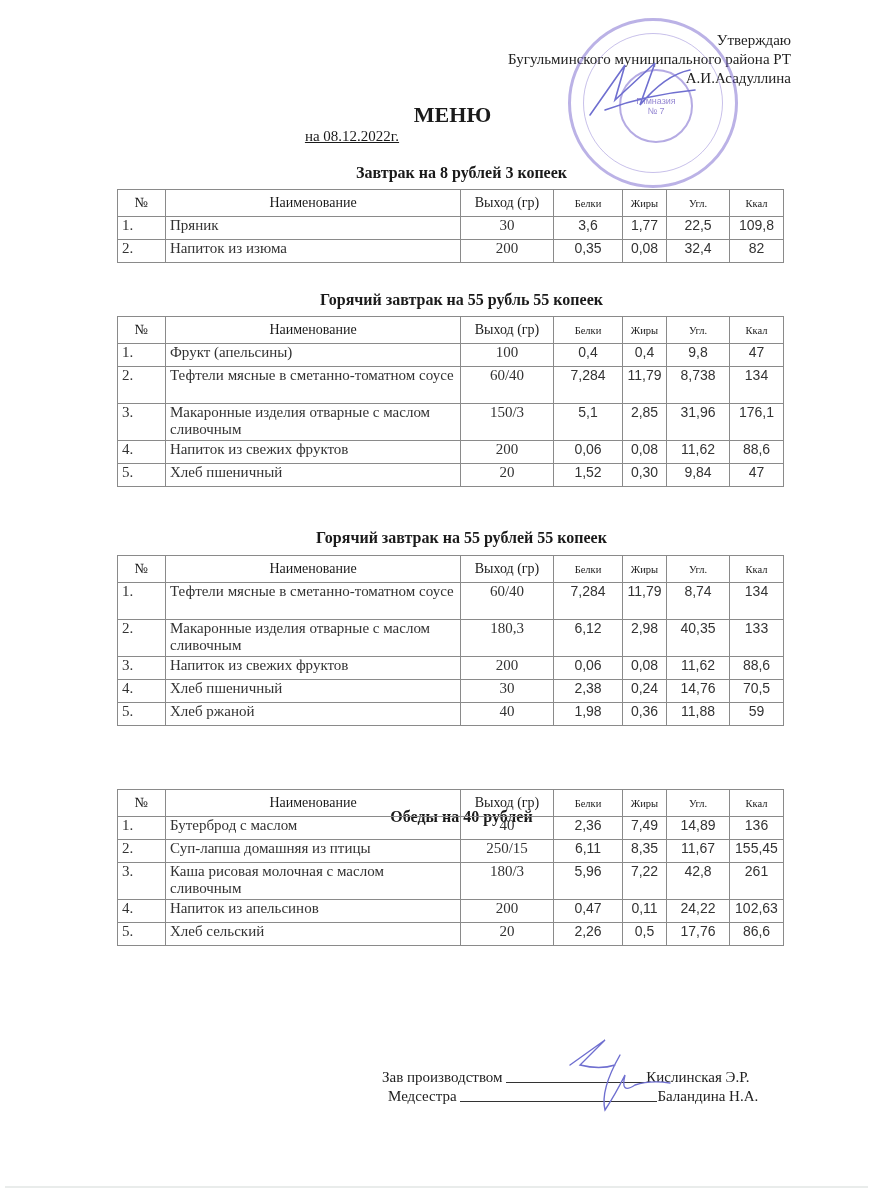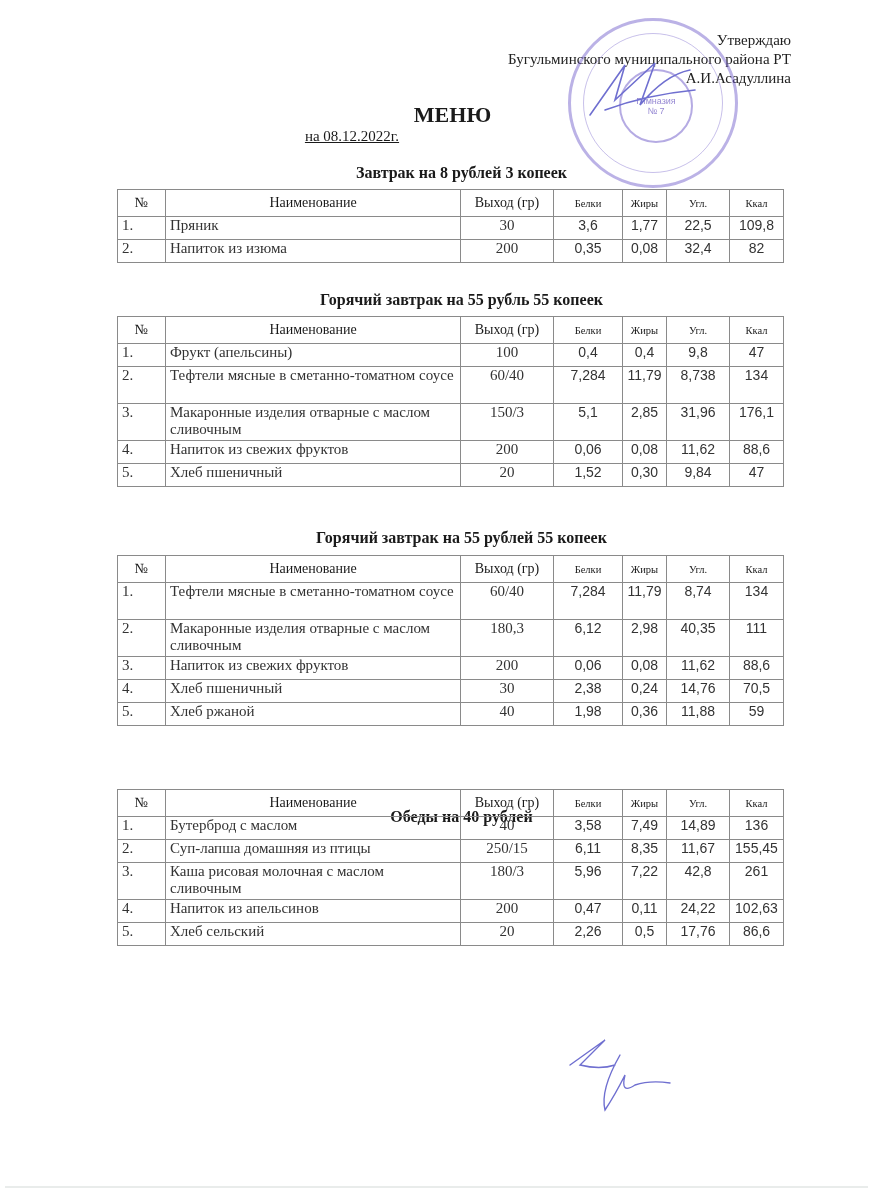--- a/index.html
+++ b/index.html
@@ -236,21 +236,21 @@
         <td class="c-nutr">8,74</td>
         <td class="c-nutr">134</td>
       </tr>
       <tr class="r2">
         <td class="c-num">2.</td>
         <td class="c-name">Макаронные изделия отварные с маслом сливочным</td>
         <td class="c-yield">180,3</td>
         <td class="c-nutr">6,12</td>
         <td class="c-nutr">2,98</td>
         <td class="c-nutr">40,35</td>
-        <td class="c-nutr">111</td>
+        <td class="c-nutr">133</td>
       </tr>
       <tr class="r1">
         <td class="c-num">3.</td>
         <td class="c-name">Напиток из свежих фруктов</td>
         <td class="c-yield">200</td>
         <td class="c-nutr">0,06</td>
         <td class="c-nutr">0,08</td>
         <td class="c-nutr">11,62</td>
         <td class="c-nutr">88,6</td>
       </tr>
@@ -293,21 +293,21 @@
         <th class="h-yield">Выход (гр)</th>
         <th class="h-small">Белки</th>
         <th class="h-small light">Жиры</th>
         <th class="h-small light">Угл.</th>
         <th class="h-small light">Ккал</th>
       </tr>
       <tr class="r1">
         <td class="c-num">1.</td>
         <td class="c-name">Бутерброд с маслом</td>
         <td class="c-yield">40</td>
-        <td class="c-nutr">3,58</td>
+        <td class="c-nutr">2,36</td>
         <td class="c-nutr">7,49</td>
         <td class="c-nutr">14,89</td>
         <td class="c-nutr">136</td>
       </tr>
       <tr class="r1">
         <td class="c-num">2.</td>
         <td class="c-name">Суп-лапша домашняя из птицы</td>
         <td class="c-yield">250/15</td>
         <td class="c-nutr">6,11</td>
         <td class="c-nutr">8,35</td>
@@ -338,18 +338,24 @@
         <td class="c-yield">20</td>
         <td class="c-nutr">2,26</td>
         <td class="c-nutr">0,5</td>
         <td class="c-nutr">17,76</td>
         <td class="c-nutr">86,6</td>
       </tr>
     </tbody>
   </table>
 
 <div class="signoff">
+  <div class="row">
+    <span>Зав производством</span>&nbsp;<span class="line" style="width:140px;"></span><span>Кислинская Э.Р.</span>
+  </div>
+  <div class="row" style="padding-left:6px;">
+    <span>Медсестра</span>&nbsp;<span class="line" style="width:197px;"></span><span>Баландина Н.А.</span>
+  </div>
 </div>
 <svg class="sig2" viewBox="0 0 120 80">
   <path d="M10 30 L45 5 L20 30 Q40 35 55 30 M60 20 Q40 55 45 75 Q55 60 65 40 Q60 60 75 50 Q90 45 110 48" fill="none" stroke="#6f6fd0" stroke-width="1.4" stroke-linecap="round"></path>
 </svg>
 
 <div class="scan-edge"></div>
 
 </body></html>

